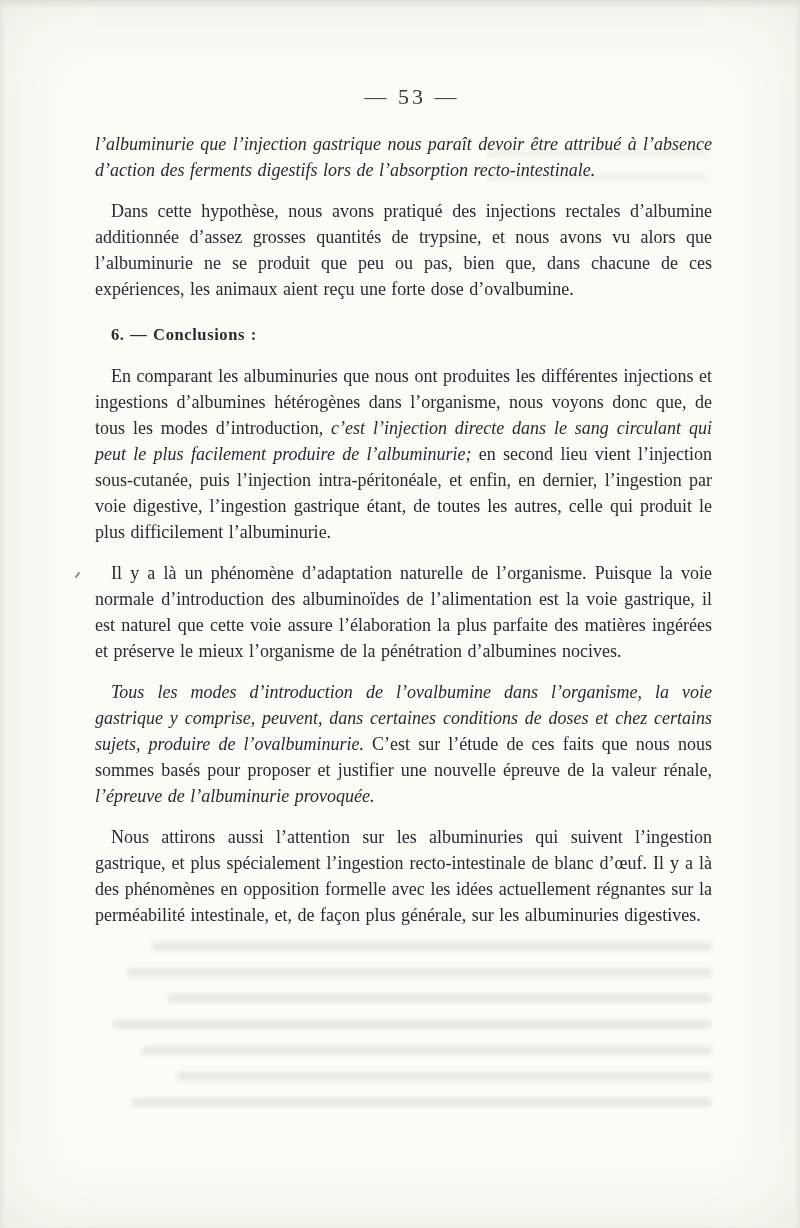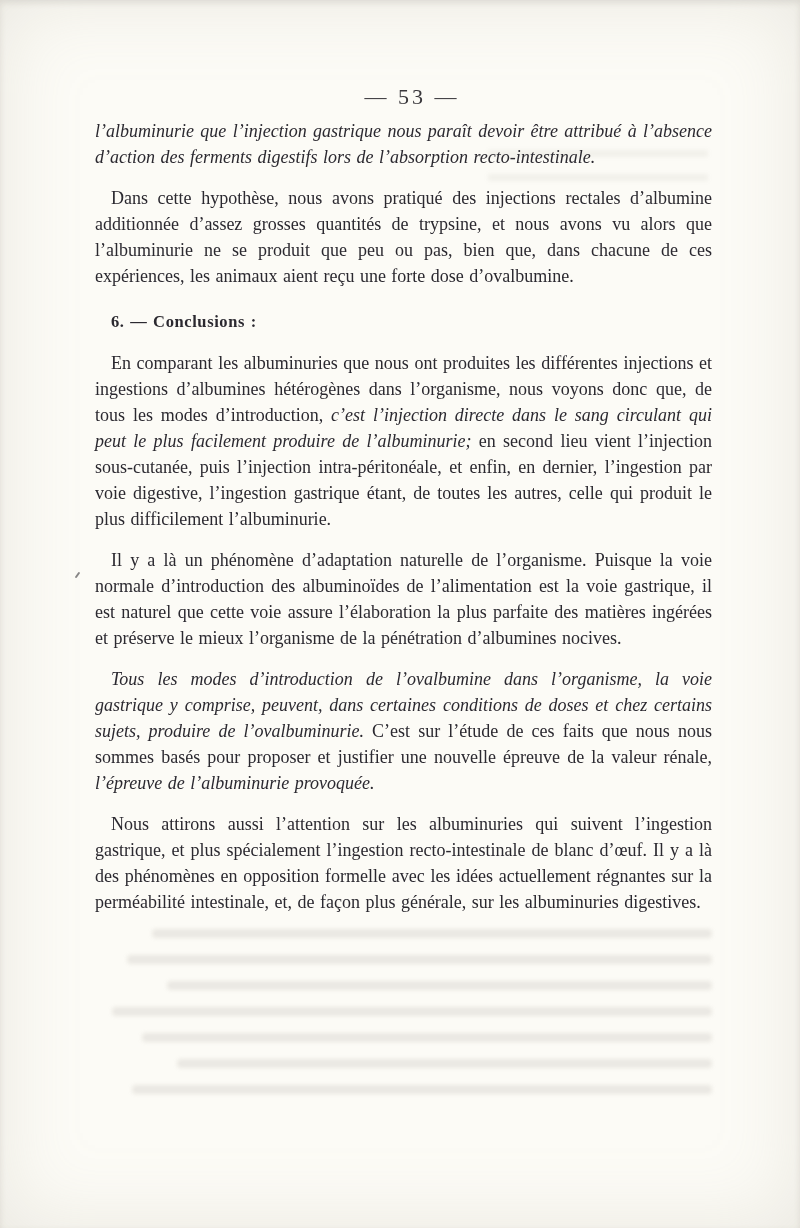--- a/index.html
+++ b/index.html
@@ -24,21 +24,21 @@
     top: 84px;
     left: 12px;
     width: 100%;
     text-align: center;
     font-size: 22px;
     letter-spacing: 3px;
     color: #3a383c;
   }
   .text-block {
     position: absolute;
-    top: 118px;
+    top: 131px;
     left: 95px;
     width: 617px;
     font-size: 18px;
     line-height: 26px;
     text-align: justify;
     word-spacing: 1px;
   }
   .text-block p {
     margin: 0;
   }

